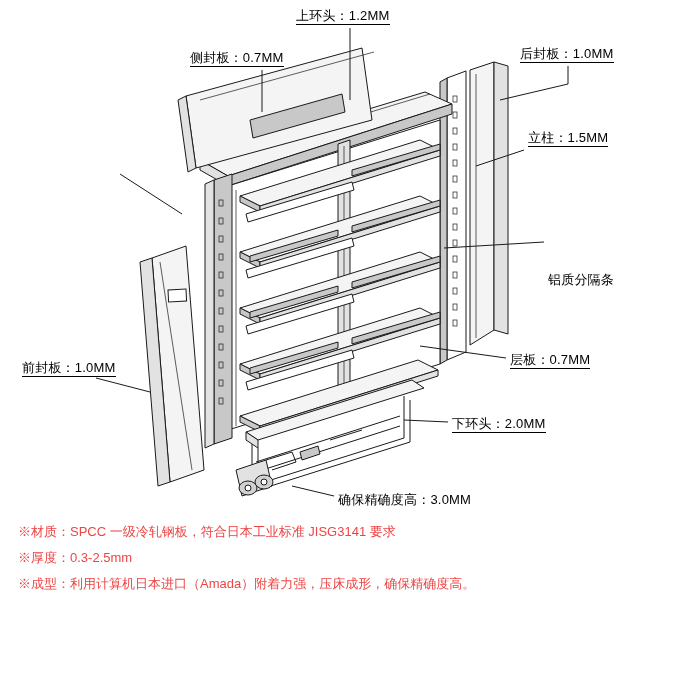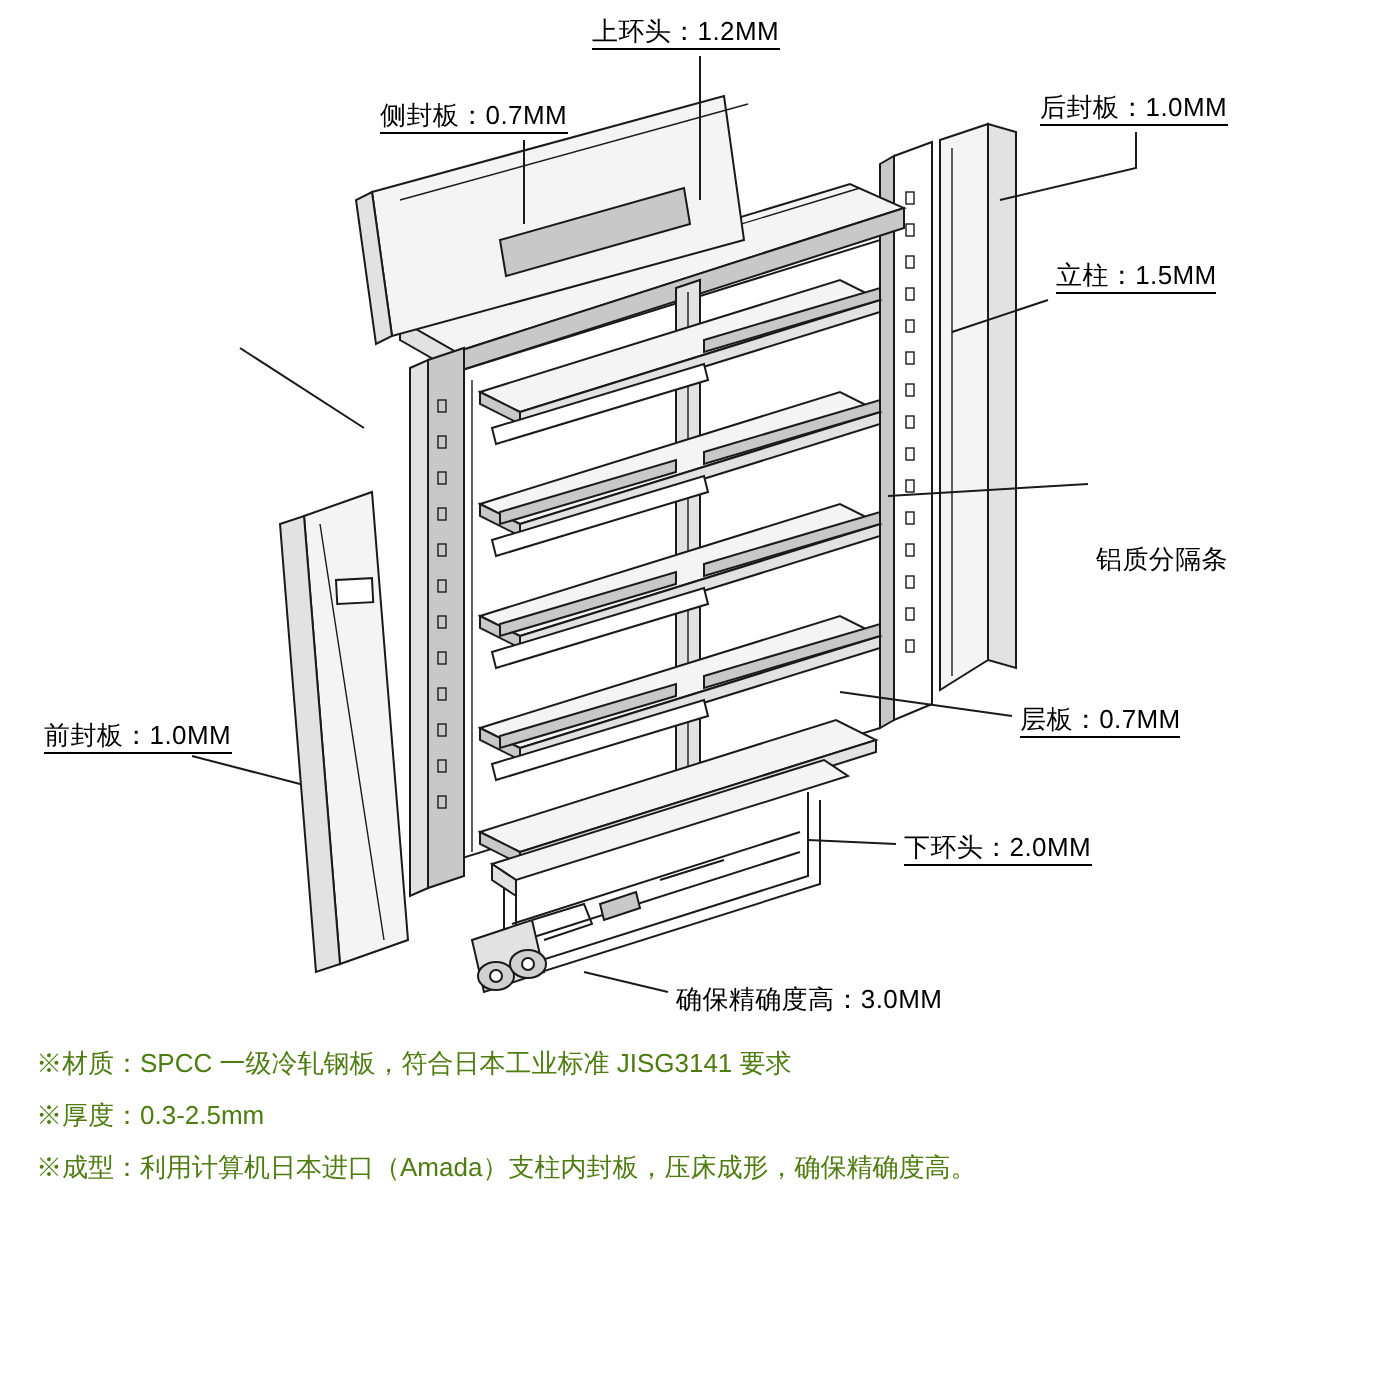--- a/index.html
+++ b/index.html
@@ -39,21 +39,21 @@
     border-bottom: 1px solid #000000;
     padding-bottom: 1px;
   }
   #notes {
     position: absolute;
     left: 18px;
     top: 520px;
     width: 668px;
     font-size: 13px;
     line-height: 24px;
-    color: #4d7c0f;
+    color: #ef4444;
   }
   #notes .note {
     margin: 0 0 2px 0;
     white-space: pre-wrap;
   }
 </style>
 </head>
 <body>
 
 <div id="stage">
@@ -250,16 +250,16 @@
 
   <div class="callout underline" style="left:22px; top:360px;">前封板：1.0MM</div>
 
   <div class="callout underline" style="left:452px; top:416px;">下环头：2.0MM</div>
 
   <div class="callout" style="left:338px; top:492px;">确保精确度高：3.0MM</div>
 
   <div id="notes">
     <p class="note">※材质：SPCC 一级冷轧钢板，符合日本工业标准 JISG3141 要求</p>
     <p class="note">※厚度：0.3-2.5mm</p>
-    <p class="note">※成型：利用计算机日本进口（Amada）支柱内封板，压床成形，确保精确度高。</p>
+    <p class="note">※成型：利用计算机日本进口（Amada）附着力强，压床成形，确保精确度高。</p>
   </div>
 
 </div>
 
 </body></html>

